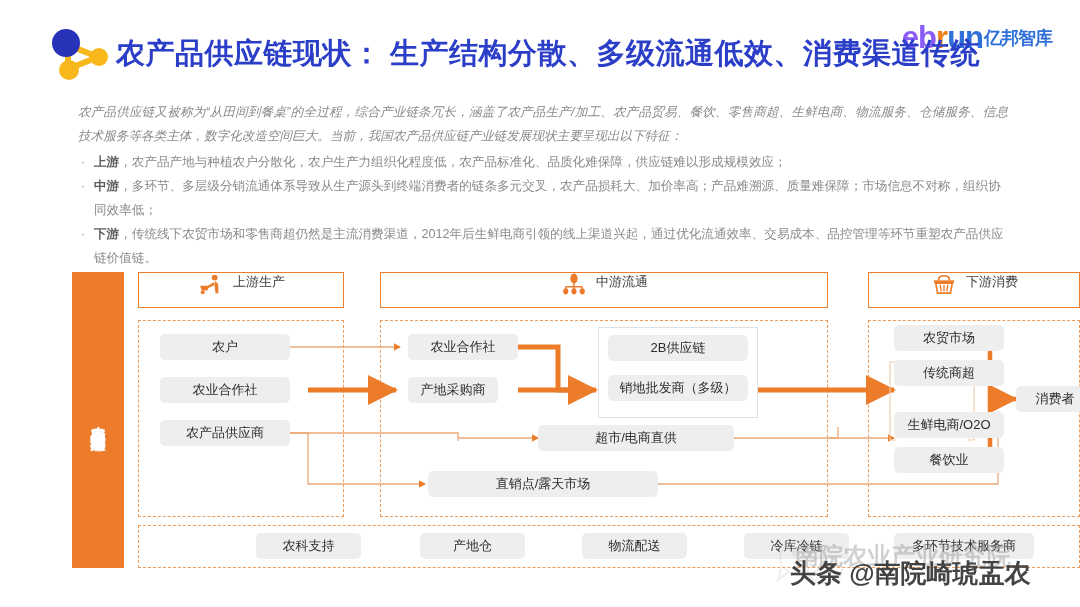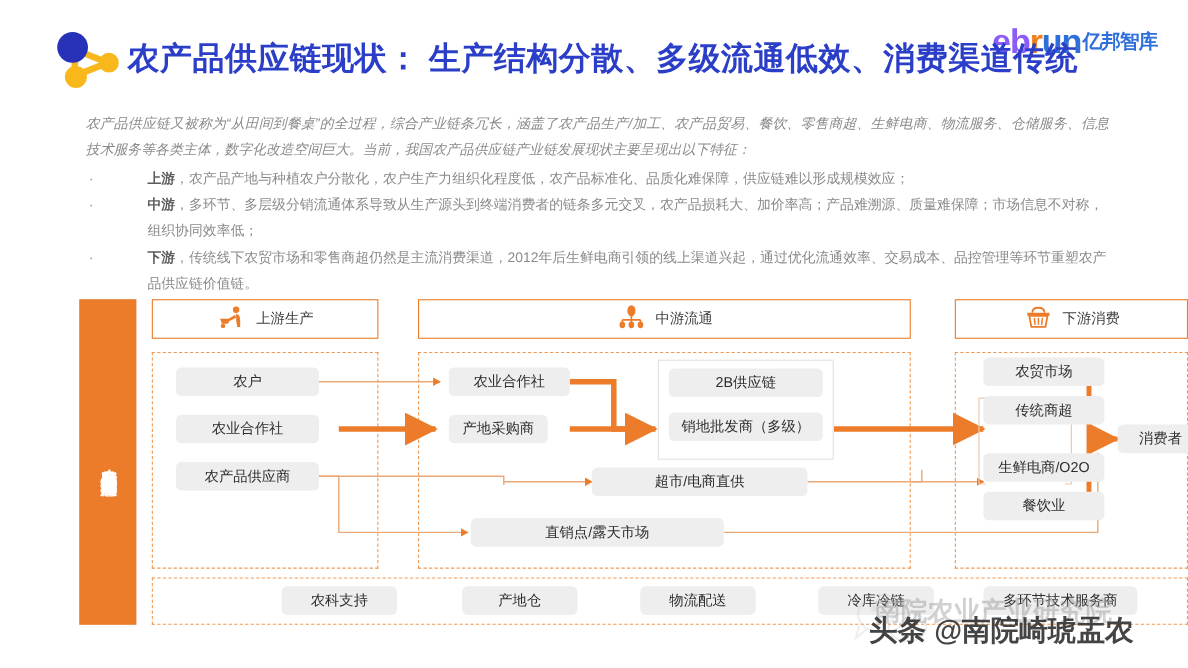--- a/index.html
+++ b/index.html
@@ -28,39 +28,39 @@
            letter-spacing:0.5px; white-space:nowrap; }
 
   
   .copy { position:absolute; left:78px; top:100px; width:930px;
           color:#8a8a8a; font-size:12.6px; line-height:24px; }
   .copy p { text-align:justify;font-style:italic; }
   .bullets { margin-top:2px; }
   .bullet { display:flex; align-items:flex-start; }
   .bullet .dot { width:16px; flex:0 0 16px; color:#8a8a8a;
                  font-size:12px; line-height:24px; text-align:left; padding-left:3px; }
-  .bullet .btxt { flex:1 1 auto;margin-left:40px; }
+  .bullet .btxt { flex:1 1 auto; }
   .bullet b { color:#5d5d5d; font-weight:bold; }
 
   
   .diagram { position:absolute; left:72px; top:272px; width:942px; height:296px; }
 
   .side-label {
     position:absolute; left:0; top:0; width:52px; height:296px;
     background:#ec7c2a; color:#ffffff;
     font-size:15px; font-weight:bold; line-height:20px;
     display:flex; align-items:center; justify-content:center; text-align:center;
     writing-mode:vertical-rl; letter-spacing:1px; padding:6px 0;
   }
 
   .cols { position:absolute; left:66px; top:0; right:0; height:296px; }
 
   .hdr {
     position:absolute; top:0; height:36px; border:1.4px solid #ec7c2a;
-    background:#fff; display:flex; align-items:center; justify-content:center;
+    background:#fff; display:flex; align-items:flex-start; justify-content:center;
     gap:8px;
   }
   .hdr .htxt { font-size:13px; color:#3b3b3b; font-weight:normal; }
   .hdr.up   { left:0px;   width:206px; }
   .hdr.mid  { left:242px; width:448px; }
   .hdr.down { left:730px; width:212px; }
 
   .zone {
     position:absolute; border:1.4px dashed #ef9a56; background:#fff;
   }

